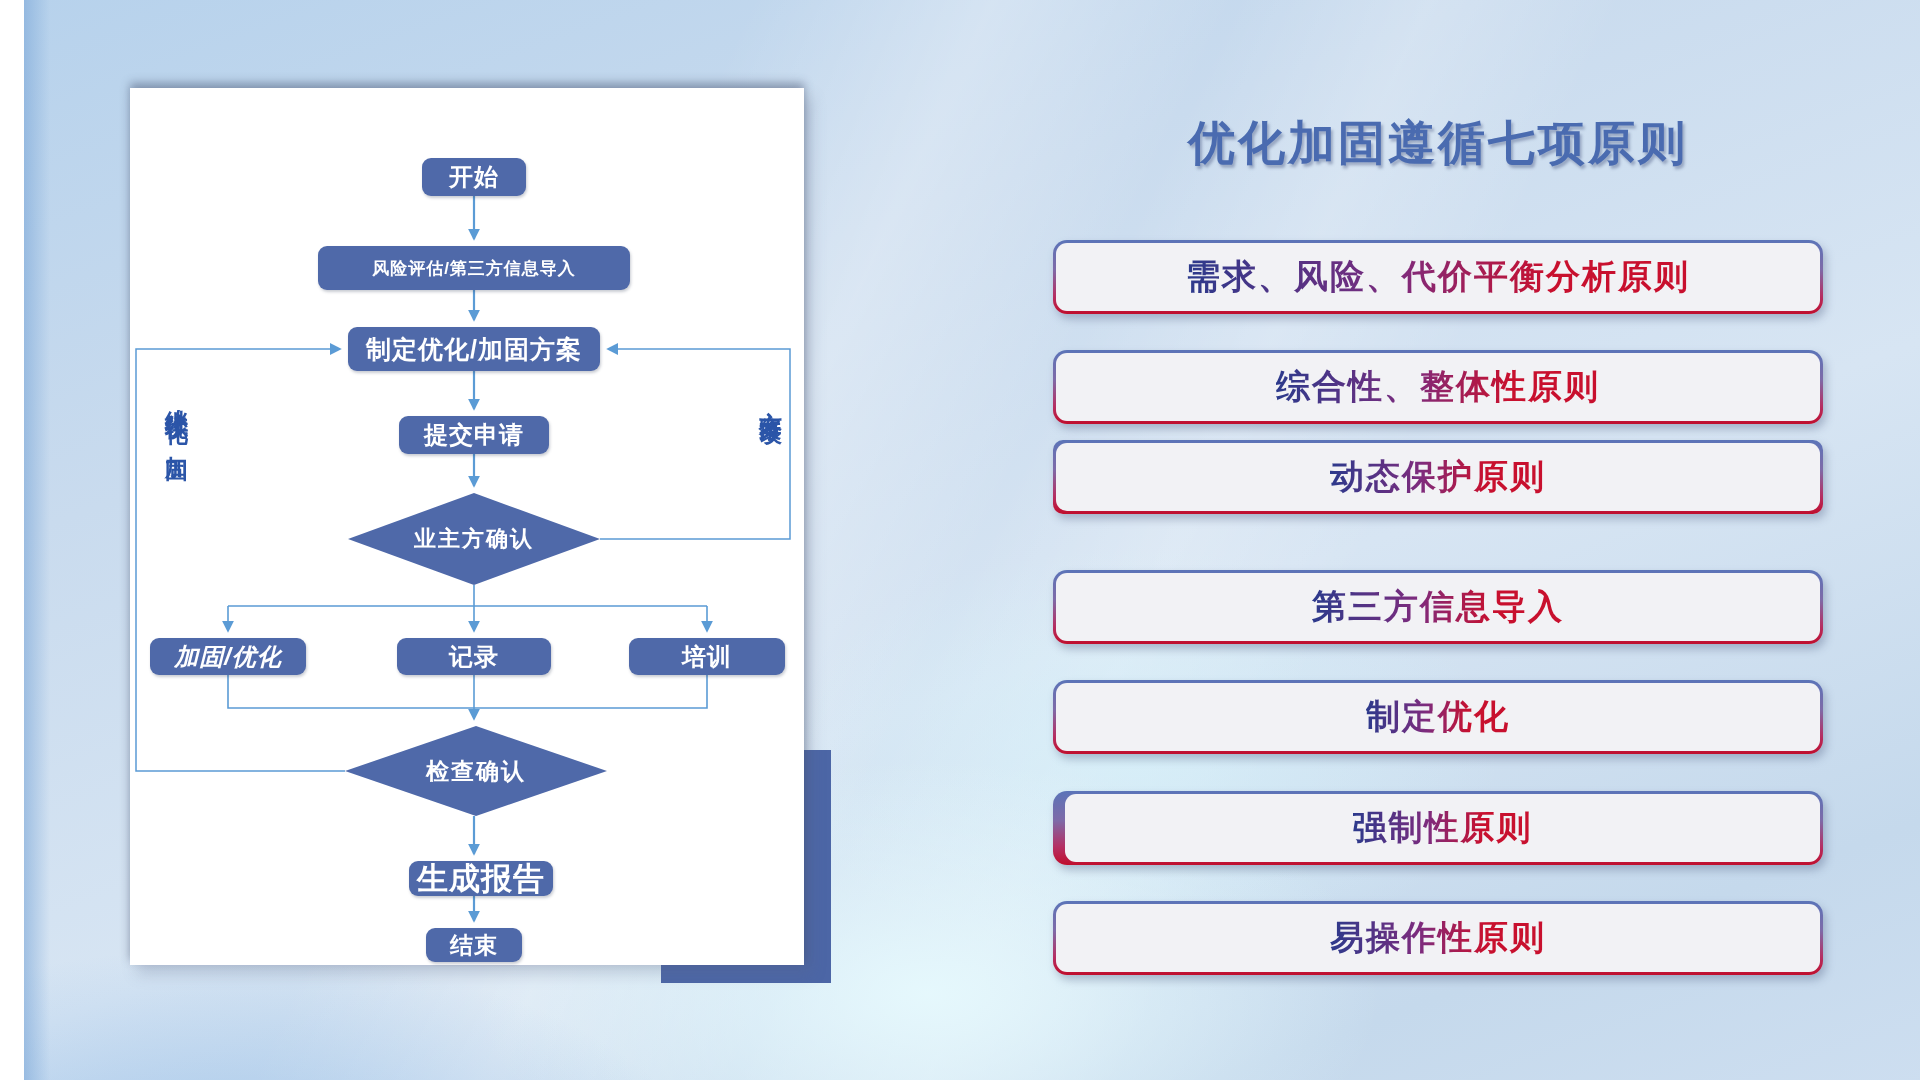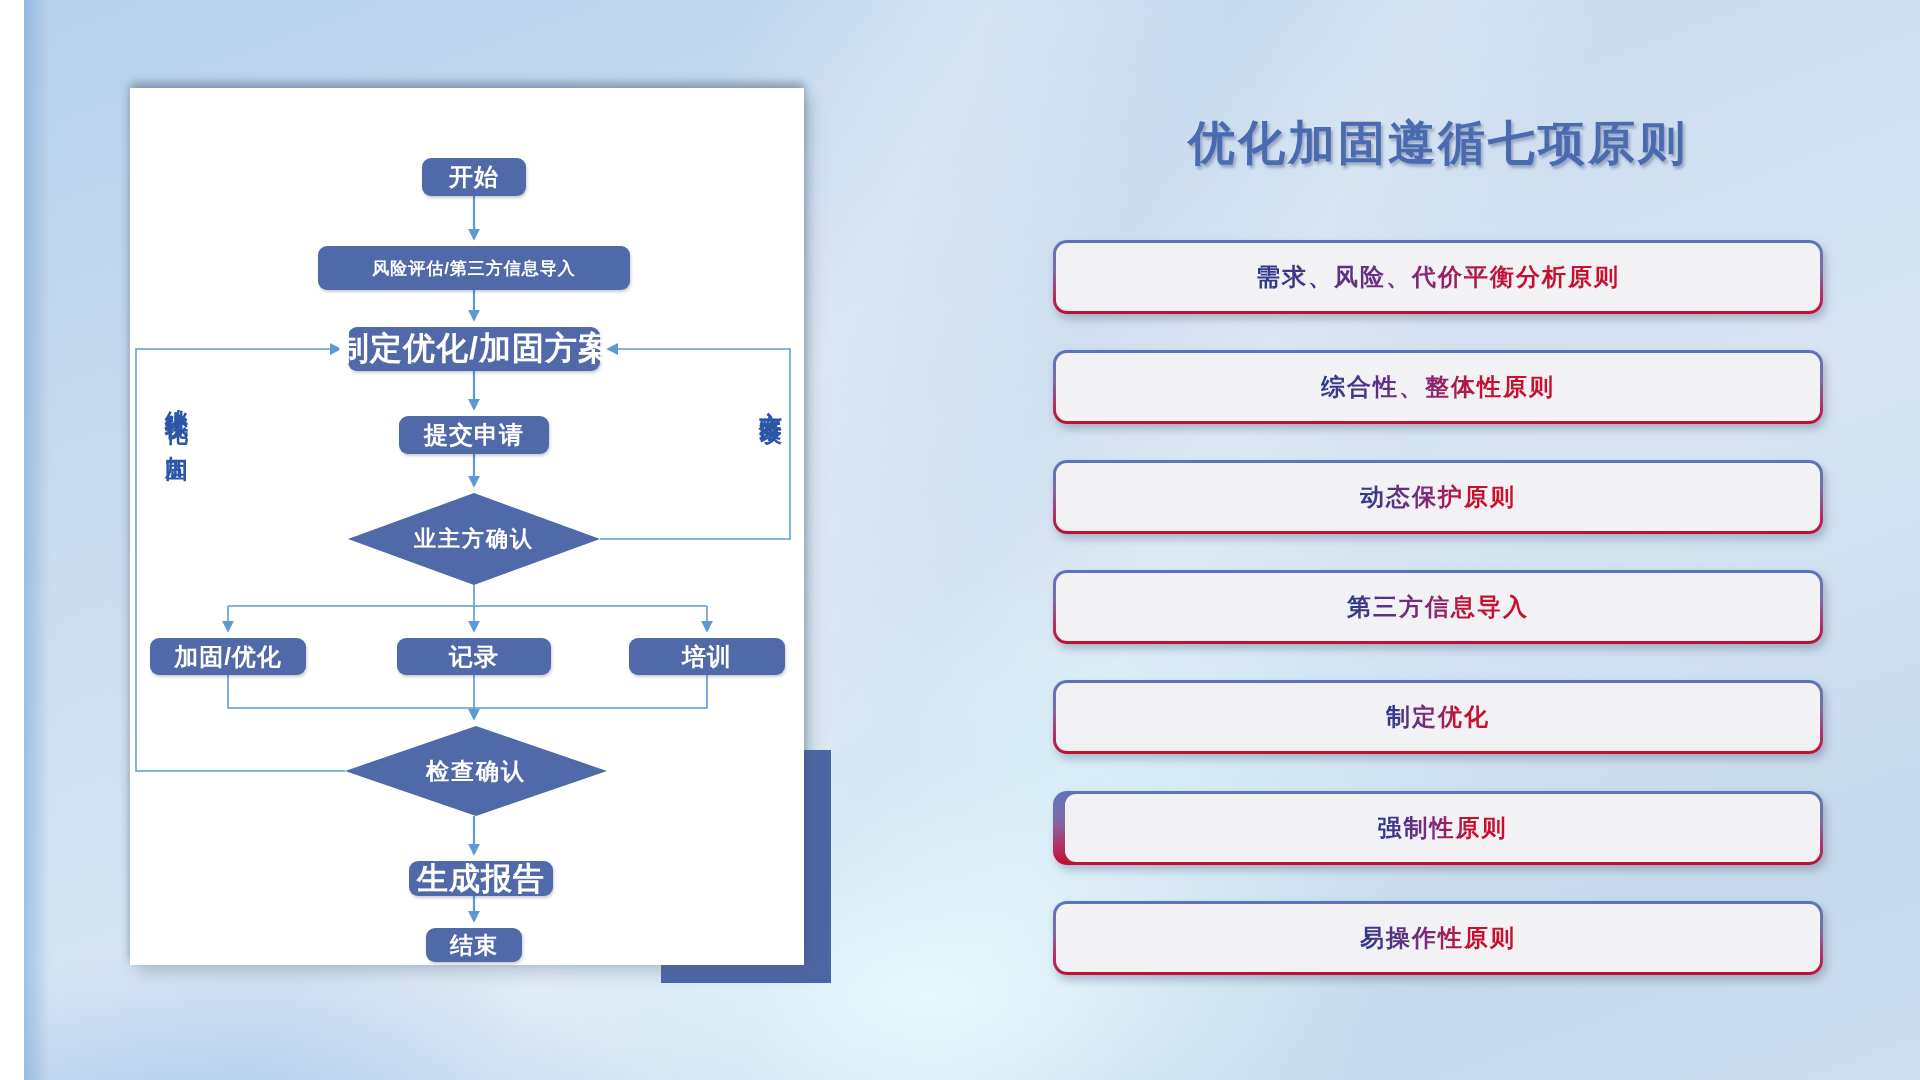--- a/index.html
+++ b/index.html
@@ -44,24 +44,24 @@
     z-index:3;white-space:nowrap;
   }
   .dia{
     position:absolute;display:flex;align-items:center;justify-content:center;
     background:var(--node_blue);color:#fff;font-weight:700;
     clip-path:polygon(50% 0,100% 50%,50% 100%,0 50%);
     z-index:3;letter-spacing:2px;white-space:nowrap;
   }
   .n-start{left:292px;top:70px;width:104px;height:38px;}
   .n-risk{left:188px;top:158px;width:312px;height:44px;font-size:17px;}
-  .n-plan{left:218px;top:239px;width:252px;height:44px;font-size:32px;}
+  .n-plan{left:218px;top:239px;width:252px;height:44px;font-size:25px;}
   .n-submit{left:269px;top:328px;width:150px;height:38px;}
   .d-owner{left:218px;top:405px;width:252px;height:92px;font-size:22px;}
-  .n-reinforce{left:20px;top:550px;width:156px;height:37px;}
+  .n-reinforce{left:20px;top:550px;width:156px;height:37px;font-style:italic;}
   .n-record{left:267px;top:550px;width:154px;height:37px;}
   .n-training{left:499px;top:550px;width:156px;height:37px;}
   .d-check{left:215px;top:638px;width:262px;height:90px;font-size:23px;}
   .n-report{left:279px;top:773px;width:144px;height:35px;font-size:31px;}
   .n-end{left:296px;top:840px;width:96px;height:34px;font-size:23px;}
   .vlabel{
     position:absolute;writing-mode:vertical-rl;text-orientation:upright;
     color:var(--label_blue);font-size:23px;font-weight:700;letter-spacing:4px;z-index:4;
   }
   .vl-left{left:32px;top:303px;}
@@ -75,25 +75,25 @@
   .pcard{
     position:absolute;left:1029px;width:770px;height:74px;border-radius:14px;padding:3px;
     background:linear-gradient(180deg,var(--border_top) 0%,#7e6aa8 40%,#b43064 75%,var(--border_bottom) 100%);
     box-shadow:3px 5px 8px rgba(90,105,140,.4);
   }
   .pcard-inner{
     width:100%;height:100%;border-radius:11px;background:var(--principle_bg);
     display:flex;align-items:center;justify-content:center;
   }
   .ptext{
-    font-size:24px;font-weight:600;letter-spacing:2px;white-space:nowrap;
+    font-size:34px;font-weight:600;letter-spacing:2px;white-space:nowrap;
     background-image:linear-gradient(90deg,var(--grad_start) 0%,var(--grad_mid) 42%,var(--grad_end) 72%);
     -webkit-background-clip:text;background-clip:text;color:transparent;text-decoration:underline;
   }
-  .p1{top:240px;} .p2{top:350px;} .p3{top:460px;} .p4{top:570px;}
+  .p1{top:240px;} .p2{top:350px;} .p3{top:440px;border-radius:10px;} .p4{top:570px;}
   .p5{top:680px;} .p6{top:791px;padding-left:12px;} .p7{top:901px;}
 </style>
 </head>
 <body>
 
 <div class="stage">
 
   <div class="accent-rect"></div>
 
   <div class="card">

